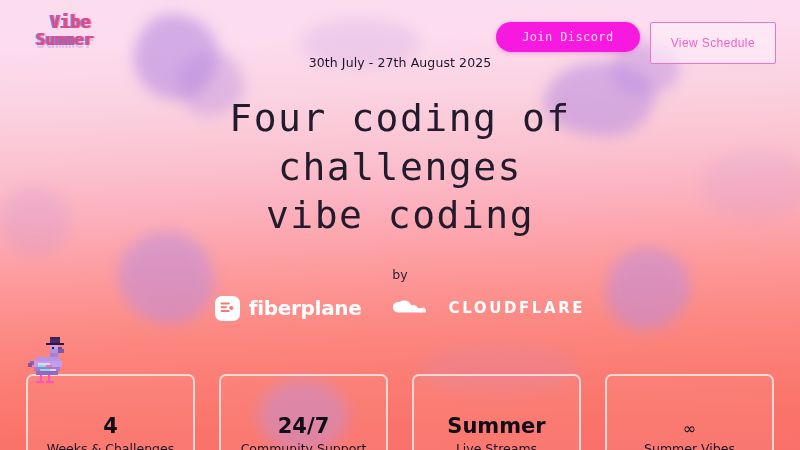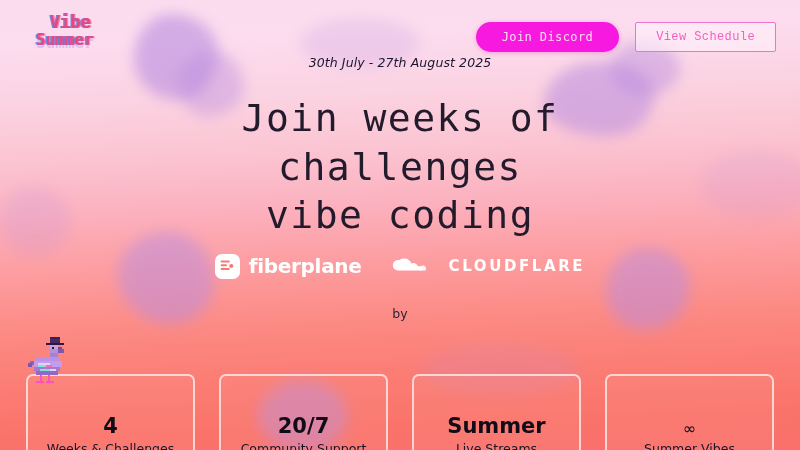--- a/index.html
+++ b/index.html
@@ -72,58 +72,57 @@
   #logo .l1 {
     font-size:17px; color:#e04b86; margin-left:14px; display:block;
     text-shadow:-1.2px 0 rgba(90,120,220,.85), 1.2px 0 rgba(255,110,160,.85);
   }
   #logo .l2 {
     font-size:16px; color:#e04b86; display:block; margin-top:1px;
     text-shadow:-1.4px 0 rgba(90,120,220,.85), 1.4px 0 rgba(255,110,160,.85),
                 0 3px rgba(190,170,235,.55);
   }
 
-  .hdr-btns { position:absolute; right:24px; top:19px; display:flex; gap:16px; }
+  .hdr-btns { position:absolute; right:24px; top:19px; display:flex; gap:10px; }
   #join-discord {
     background:#f819e0;
     color:#ffd9f6;
     border:none;
     border-radius:999px;
     padding:0 26px;
     height:30px;
     line-height:30px;
     font-family:"DejaVu Sans Mono", monospace;
     font-size:12px;
     letter-spacing:.4px;
     cursor:pointer;
     box-shadow:0 1px 5px rgba(230,20,180,.30);
   }
   #view-schedule {
     background:rgba(255,240,250,.62);
     color:#f45fc3;
     border:1.5px solid #f272c9;
     border-radius:2px;
     padding:0 20px;
-    height:30px;
+    height:42px;
     line-height:28px;
-    font-family:Liberation Mono, monospace;
+    font-family:Liberation Sans, sans-serif;
     font-size:12px;
     letter-spacing:.4px;
     cursor:pointer;
   }
 
   
   #hero { position:absolute; left:0; top:0; width:800px; z-index:5; text-align:center; }
   #event-dates {
     margin-top:55px;
     font-size:12.5px;
     color:#1c1630;
     font-family:"DejaVu Sans", sans-serif;
     letter-spacing:.1px;
-    font-style:italic;
   }
   #headline {
     margin-top:24px;
     font-family:"DejaVu Sans Mono", monospace;
     font-size:38px;
     font-weight:normal;
     line-height:1.28;
     color:#221b2c;
     letter-spacing:1.5px;
   }
@@ -227,24 +226,26 @@
       <button id="join-discord">Join Discord</button>
       <button id="view-schedule">View Schedule</button>
     </div>
   </div>
 
   <div id="hero">
 
     <div id="event-dates">30th July - 27th August 2025</div>
 
     <h1 id="headline">
-      <span class="hl-line">Join weeks of</span>
+      <span class="hl-line">Four coding of</span>
       <span class="hl-line">challenges</span>
       <span class="hl-line">vibe coding</span>
     </h1>
+
+    <div id="by-label">by</div>
 
     <div id="sponsors">
 
       <div class="sponsor">
         <span class="fp-mark">
           <svg width="16" height="16" viewBox="0 0 16 16" aria-hidden="true">
             <rect x="1.6" y="2.4" width="9.2" height="2.1" rx="1.05" fill="#f47a72"></rect>
             <rect x="1.6" y="6.2" width="6.4" height="2.1" rx="1.05" fill="#f47a72"></rect>
             <rect x="1.6" y="10.0" width="9.2" height="2.1" rx="1.05" fill="#f47a72"></rect>
             <circle cx="12.3" cy="8.0" r="2.1" fill="#f47a72"></circle>
@@ -257,22 +258,20 @@
         <span class="cf-mark">
           <svg width="48" height="22" viewBox="0 0 48 22" aria-hidden="true">
             <path fill="#ffffff" d="M12.5 3.4c3.2 0 5.9 2.1 6.9 5 .6-.3 1.3-.5 2-.5 2.1 0 3.9 1.4 4.5 3.3h1.3c1.6 0 2.9 1.3 2.9 2.9 0 .5-.1.9-.3 1.3H6.1C3.2 15.4.9 13.1.9 10.2S3.2 5 6.1 5c.4 0 .8 0 1.2.1 1.2-1 2.6-1.7 5.2-1.7z"></path>
             <path fill="#ffffff" d="M30.8 10.6c1.8 0 3.2 1.4 3.2 3.2 0 .6-.2 1.2-.5 1.7h-6.3c.1-.4.2-.8.2-1.3 0-.5-.1-1-.3-1.4.9-1.3 2.2-2.2 3.7-2.2z" opacity=".92"></path>
           </svg>
         </span>
         <span class="cf-name">CLOUDFLARE</span>
       </div>
 
     </div>
-
-    <div id="by-label">by</div>
   </div>
 
   <div id="dodo">
     <svg width="46" height="48" viewBox="0 0 23 24" shape-rendering="crispEdges" aria-hidden="true">
 
       <rect x="11" y="0" width="5" height="1" fill="#3b2150"></rect>
       <rect x="11" y="1" width="5" height="2" fill="#4a2a63"></rect>
       <rect x="9" y="3" width="9" height="1" fill="#2d1840"></rect>
 
       <rect x="11" y="4" width="4" height="2" fill="#c3a2e6"></rect>
@@ -305,21 +304,21 @@
   </div>
 
   <div id="stats">
 
     <div class="stat-card">
       <div class="stat-value">4</div>
       <div class="stat-label">Weeks &amp; Challenges</div>
     </div>
 
     <div class="stat-card">
-      <div class="stat-value">20/7</div>
+      <div class="stat-value">24/7</div>
       <div class="stat-label">Community Support</div>
     </div>
 
     <div class="stat-card">
       <div class="stat-value">Summer</div>
       <div class="stat-label">Live Streams</div>
     </div>
 
     <div class="stat-card">
       <div class="stat-value infinity">∞</div>

